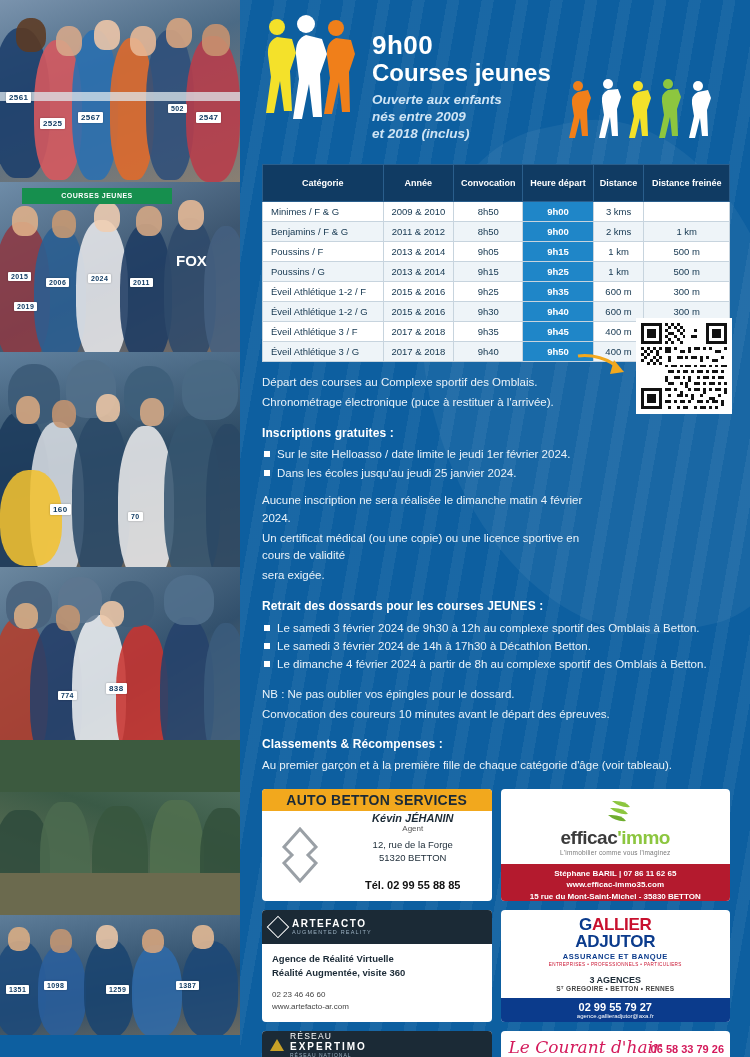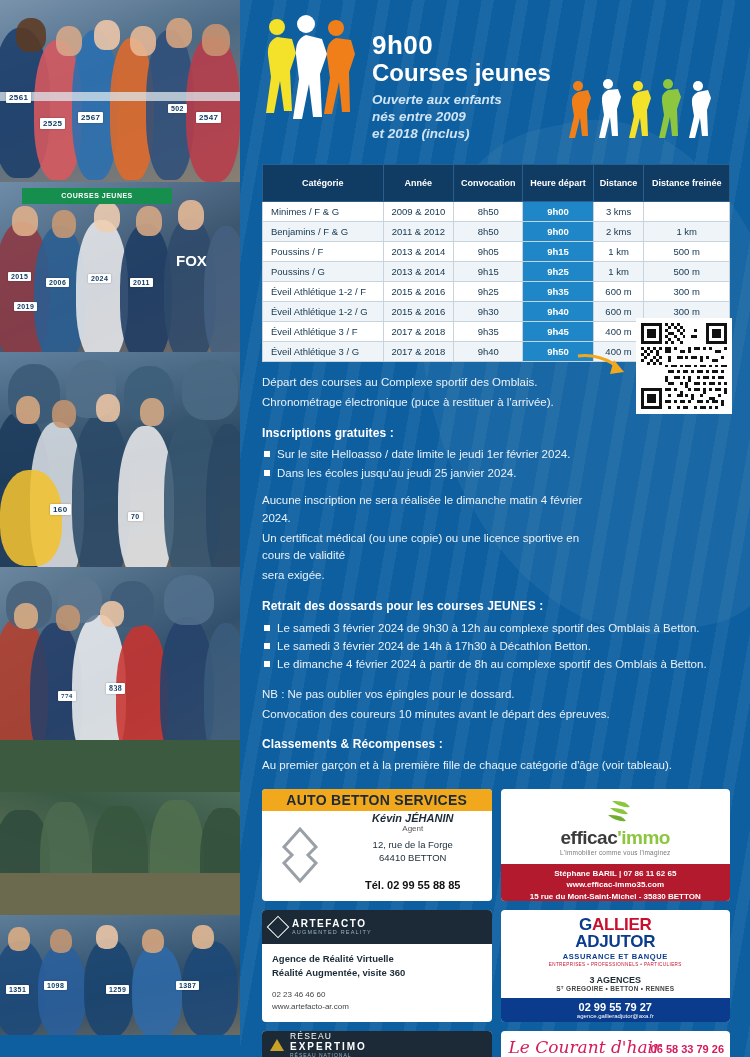--- a/index.html
+++ b/index.html
@@ -18,21 +18,21 @@
     display: flex; flex-direction: column;
     flex: 0 0 240px;
   }
   .photo {
     position: relative;
     overflow: hidden;
   }
   .ph1 { height: 182px; background: linear-gradient(160deg,#7a93ad,#4b6a85 40%,#8a7f72); }
   .ph2 { height: 170px; background: linear-gradient(155deg,#6e8ca8,#3d5670 55%,#7d6e63); }
   .ph3 { height: 215px; background: linear-gradient(170deg,#5f7f9c,#2d4a63 50%,#6e6358); }
-  .ph4 { height: 173px; background: linear-gradient(150deg,#6b879f,#32506c 60%,#7d7b6e); font-family: Liberation Serif, serif; }
+  .ph4 { height: 173px; background: linear-gradient(150deg,#6b879f,#32506c 60%,#7d7b6e); }
   .ph5 { height: 175px; background: linear-gradient(200deg,#5b7a6a,#3a5a46 45%,#6f7a5c); }
   .ph6 { height: 120px; background: linear-gradient(170deg,#5e7d99,#2b4a66 60%,#6c6b62); }
 
   
   .blob { position: absolute; border-radius: 46% 46% 40% 40%; opacity: .88; }
   .bibnum {
     position: absolute; background: #fff; color: #103b63;
     font-size: 8px; font-weight: bold; padding: 1px 3px;
     border-radius: 1px; letter-spacing: .4px;
     box-shadow: 0 0 2px rgba(0,0,0,.3);
@@ -635,21 +635,21 @@
           <div class="ab-body">
             <div class="ab-left">
               <svg width="40" height="56" viewBox="0 0 40 56">
                 <polygon points="20,2 36,20 28,28 36,36 20,54 4,36 12,28 4,20" fill="none" stroke="#9aa0a6" stroke-width="3"></polygon>
               </svg>
             </div>
             <div class="ab-right">
               <div class="ab-name">Kévin JÉHANIN</div>
               <div class="ab-role">Agent</div>
               <div class="ab-addr">12, rue de la Forge</div>
-              <div class="ab-addr">64410 BETTON</div>
+              <div class="ab-addr">51320 BETTON</div>
               <div class="ab-tel">Tél. 02 99 55 88 85</div>
             </div>
           </div>
         </div>
 
         <div class="ad ad-b">
           <div class="ef-logo">
             <svg width="54" height="24" viewBox="0 0 54 24">
               <path d="M24 2 q14 -1 18 6 q-10 1 -18 -6 z" fill="#8cc63f"></path>
               <path d="M22 9 q14 -1 18 6 q-10 1 -18 -6 z" fill="#8cc63f"></path>

